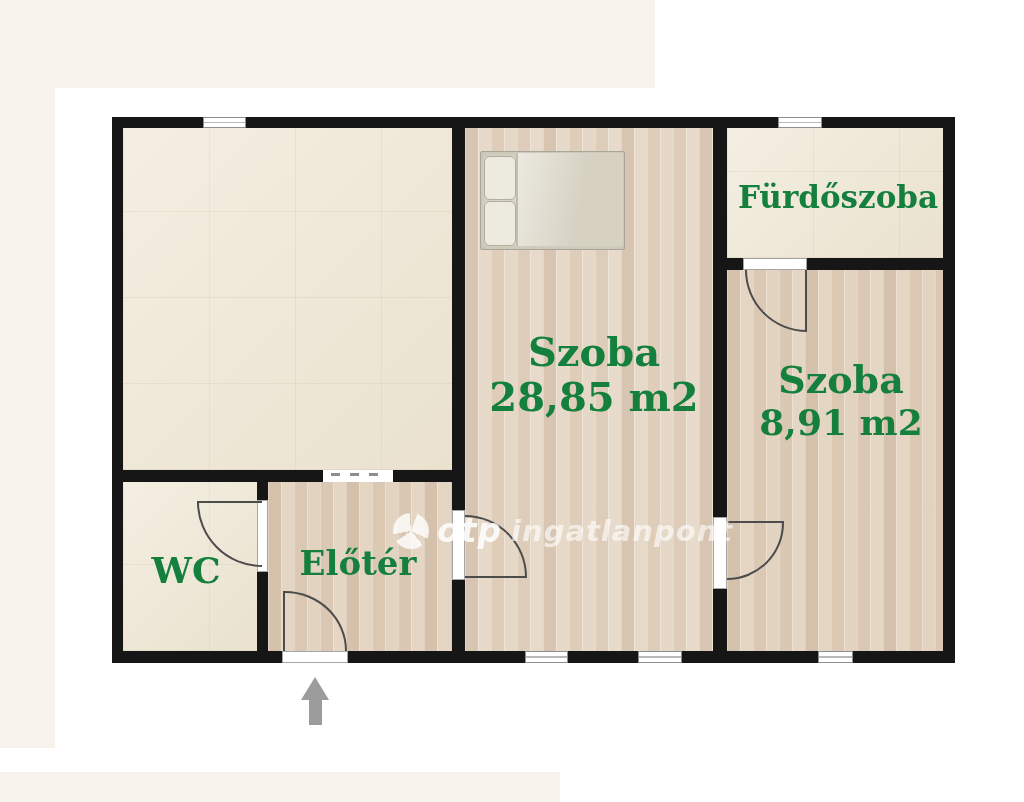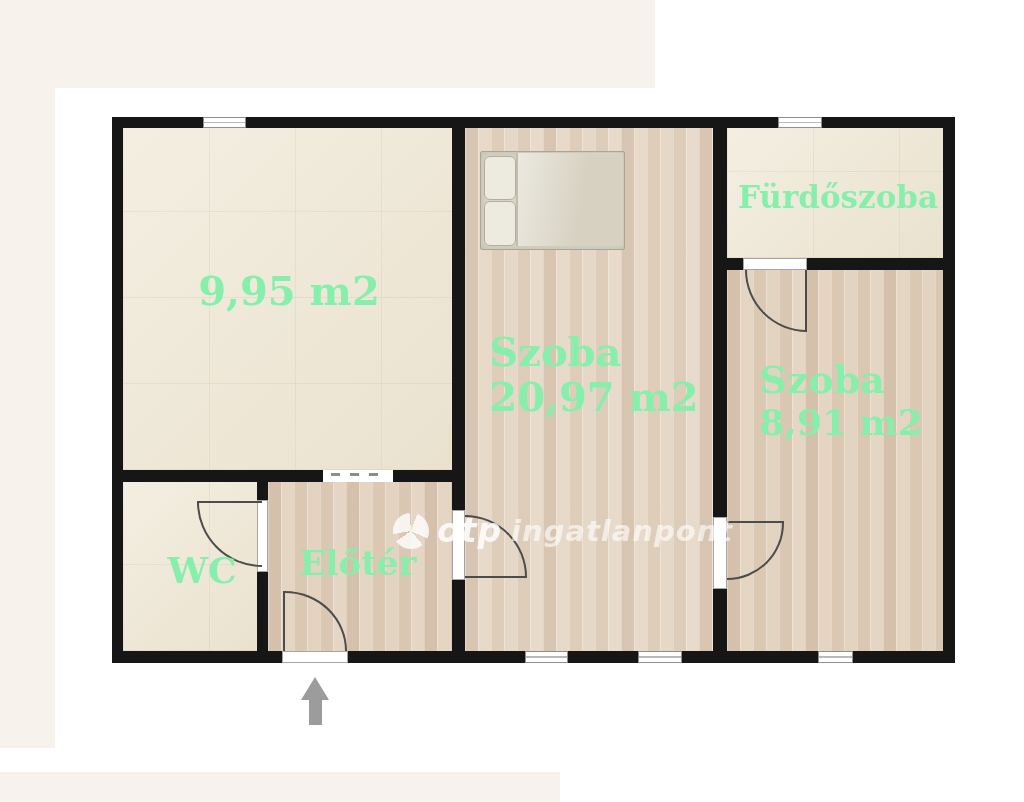--- a/index.html
+++ b/index.html
@@ -27,22 +27,22 @@
   .door-jamb{position:absolute;background:#ffffff;border:1px solid #a5a5a5;box-sizing:border-box;}
   .plain-opening{position:absolute;background:#ffffff;box-sizing:border-box;}
   .plain-opening:after{content:"";position:absolute;left:12%;top:3px;width:76%;height:3px;
           background:repeating-linear-gradient(90deg,#8d8d8d 0 9px,transparent 9px 19px);}
   .arc{position:absolute;box-sizing:border-box;border:0 solid #4c4c4c;background:transparent;}
   .arc-bl{border-left:2px solid #4c4c4c;border-bottom:2px solid #4c4c4c;border-bottom-left-radius:100% 100%;}
   .arc-tr{border-top:2px solid #4c4c4c;border-right:2px solid #4c4c4c;border-top-right-radius:100% 100%;}
   .arc-br{border-right:2px solid #4c4c4c;border-bottom:2px solid #4c4c4c;border-bottom-right-radius:100% 100%;}
   .panel{position:absolute;background:#4c4c4c;}
   
-  .room-label{position:absolute;transform:translate(-50%,-50%);
-              color:#86efac;font-weight:700;line-height:1.12;white-space:nowrap;}
+  .room-label{position:absolute;transform:translate(-50%,-50%);text-align:center;
+              color:#15803d;font-weight:700;line-height:1.12;white-space:nowrap;}
   .room-label .area{display:block;}
   
   #bed{position:absolute;left:368px;top:34px;width:143px;height:97px;background:#d9d5c6;
        border:1px solid #a9a598;border-radius:2px;box-shadow:inset 0 0 8px rgba(120,110,90,0.25);}
   .pillow{position:absolute;background:#edebdf;border:1px solid #b3af9f;border-radius:6px;}
   #blanket{position:absolute;left:35px;top:1px;width:105px;height:93px;background:#dedacb;
        border-left:2px solid #c2beae;border-radius:1px;
        background-image:linear-gradient(100deg, rgba(255,255,255,0.4), rgba(170,160,140,0.15) 60%);}
   
   #wm-trader{position:absolute;left:296px;top:276px;font-family:"Liberation Sans","DejaVu Sans",sans-serif;
@@ -105,34 +105,33 @@
 
     <div class="door-jamb" style="left:601px;top:400px;width:14px;height:72px;"></div>
     <div class="arc arc-br" style="left:615px;top:406px;width:57px;height:57px;"></div>
     <div class="panel" style="left:615px;top:404px;width:57px;height:2px;"></div>
 
     <div class="door-jamb" style="left:631px;top:141px;width:64px;height:12px;"></div>
     <div class="arc arc-bl" style="left:633px;top:153px;width:62px;height:62px;"></div>
     <div class="panel" style="left:693px;top:153px;width:2px;height:62px;"></div>
 
     <div class="room-label" style="left:177px;top:174px;font-size:42px;">
-      <span class="area" style="font-size:40px;">9,95 m2</span>
     </div>
     <div class="room-label" style="left:482px;top:258px;font-size:40px;">
       <span>Szoba</span>
-      <span class="area" style="font-size:40px;">20,97 m2</span>
+      <span class="area" style="font-size:40px;">28,85 m2</span>
     </div>
     <div class="room-label" style="left:726px;top:80px;font-size:31px;">
       <span>Fürdőszoba</span>
     </div>
     <div class="room-label" style="left:729px;top:283px;font-size:38px;">
       <span>Szoba</span>
       <span class="area" style="font-size:36px;">8,91 m2</span>
     </div>
-    <div class="room-label" style="left:90px;top:453px;font-size:36px;">
+    <div class="room-label" style="left:74px;top:453px;font-size:36px;">
       <span>WC</span>
     </div>
     <div class="room-label" style="left:246px;top:446px;font-size:34px;">
       <span>Előtér</span>
     </div>
 
     <div id="wm-otp">
       <div id="otp-logo"></div>
       <span id="otp-word">otp</span>
       <span id="otp-suffix">ingatlanpont</span>

